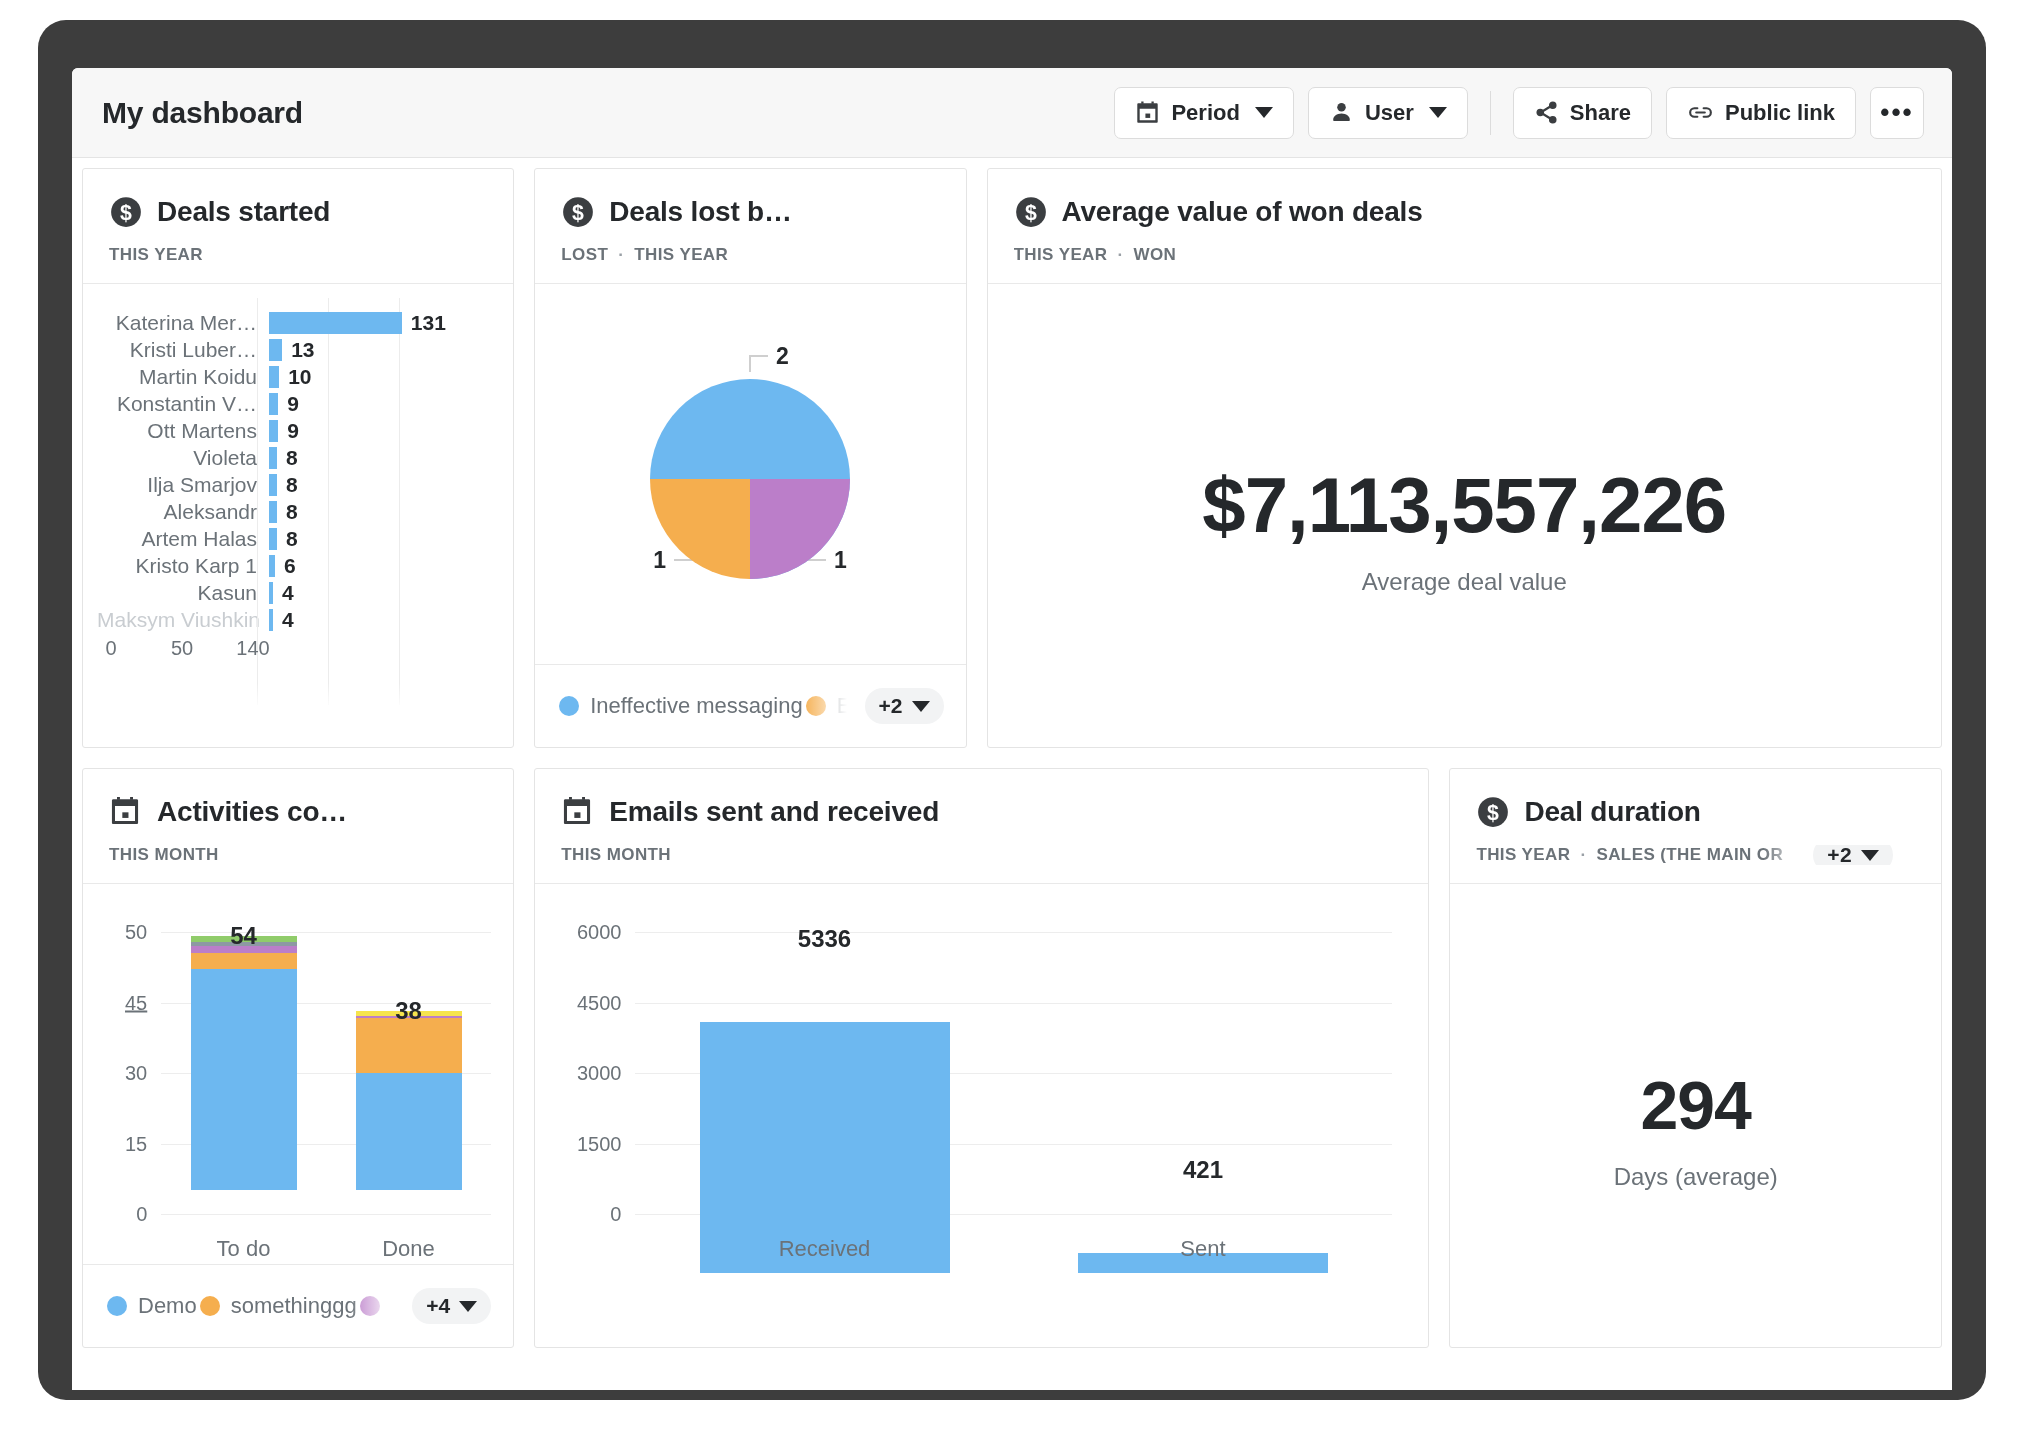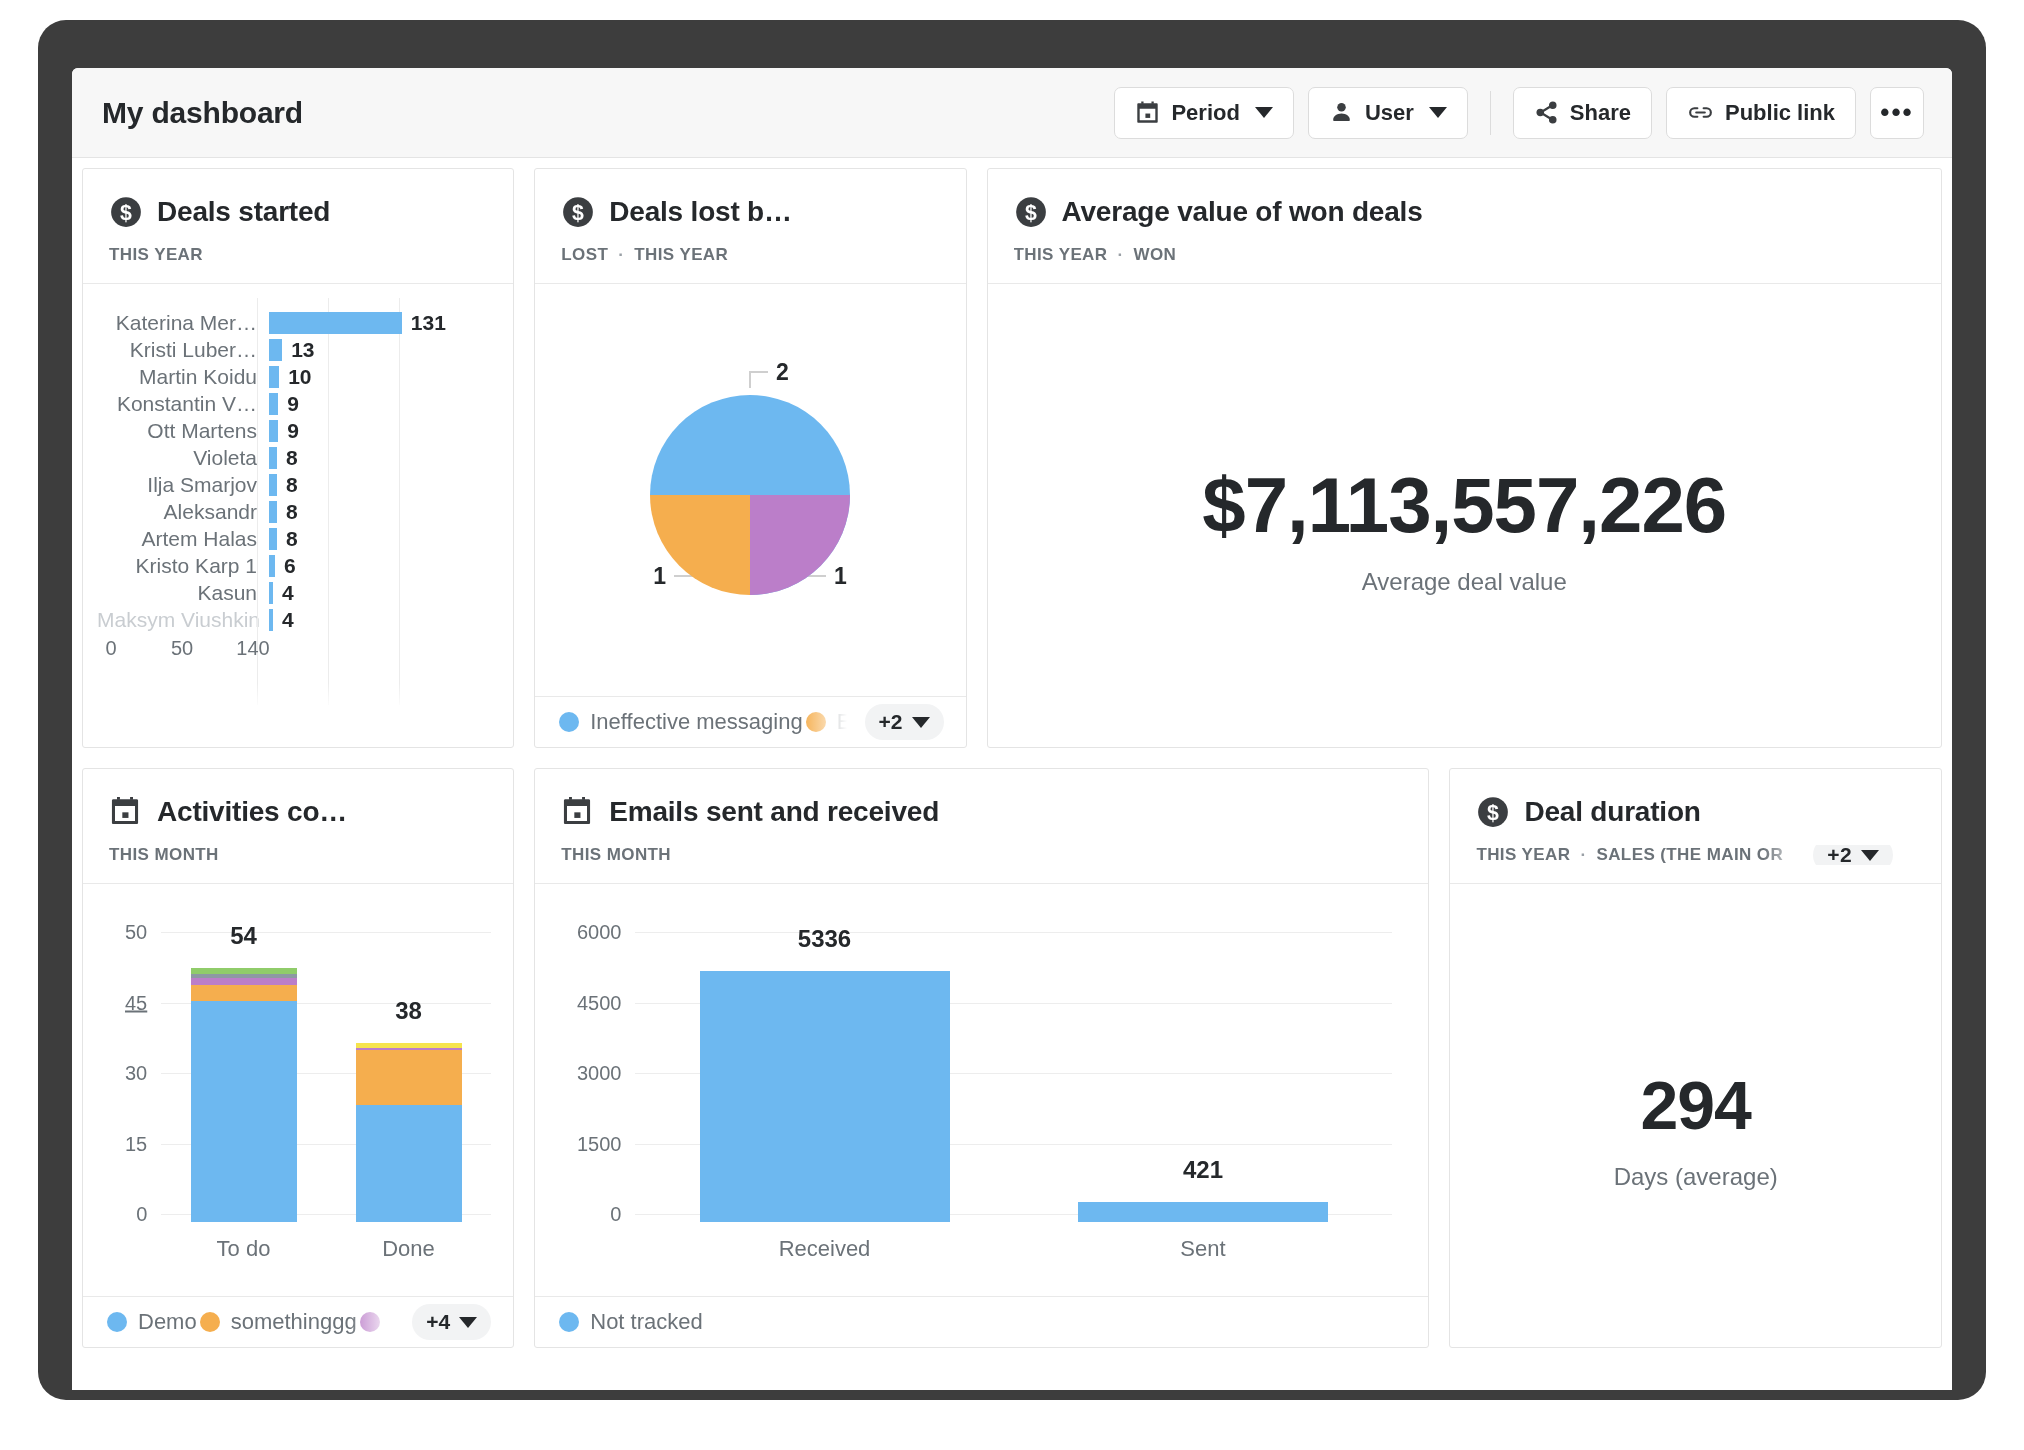--- a/index.html
+++ b/index.html
@@ -155,21 +155,21 @@
   }
   .sub-dot { color: #9aa0a6; font-weight: 700; }
   .card-body {
     flex: 1;
     border-top: 1px solid #e9e9e9;
     position: relative;
     overflow: hidden;
   }
   .card-foot {
     border-top: 1px solid #e9e9e9;
-    padding: 12px 24px;
+    padding: 28px 24px;
     display: flex;
     align-items: center;
     gap: 3px;
     overflow: hidden;
     position: relative;
   }
   .legend-item {
     display: inline-flex;
     align-items: center;
     gap: 11px;
@@ -728,26 +728,20 @@
                 </div>
                 <div class="v-total" style="left: 289.25px; top: 41.208px;">5336</div>
                 <div class="v-xlabel" style="left: 289.25px; top: 352px;">Received</div>
                 <div class="v-bar" style="left: 542.75px; width: 250px; bottom: 74px; height: 19.787px;">
                   <div class="v-seg" style="height: 19.787px; background: rgb(109, 184, 240);"></div>
                 </div>
                 <div class="v-total" style="left: 667.75px; top: 272.213px;">421</div>
                 <div class="v-xlabel" style="left: 667.75px; top: 352px;">Sent</div>
               </div>
           </div>
-          <div class="card-foot">
-            <span class="legend-item">
-              <span class="legend-dot" style="background:#6db8f0;"></span>
-              <span>Not tracked</span>
-            </span>
-          </div>
         </div>
 
         <div class="card" style="width:498px;height:580px;">
           <div class="card-head">
             <div class="card-title-row">
               <span class="title-icon">
                 <svg width="34" height="34" viewBox="0 0 24 24">
                   <circle cx="12" cy="12" r="10.5" fill="#3b3e41"></circle>
                   <text x="12" y="17.4" font-family="Liberation Sans, sans-serif" font-size="15" font-weight="700" fill="#ffffff" text-anchor="middle">$</text>
                 </svg>

